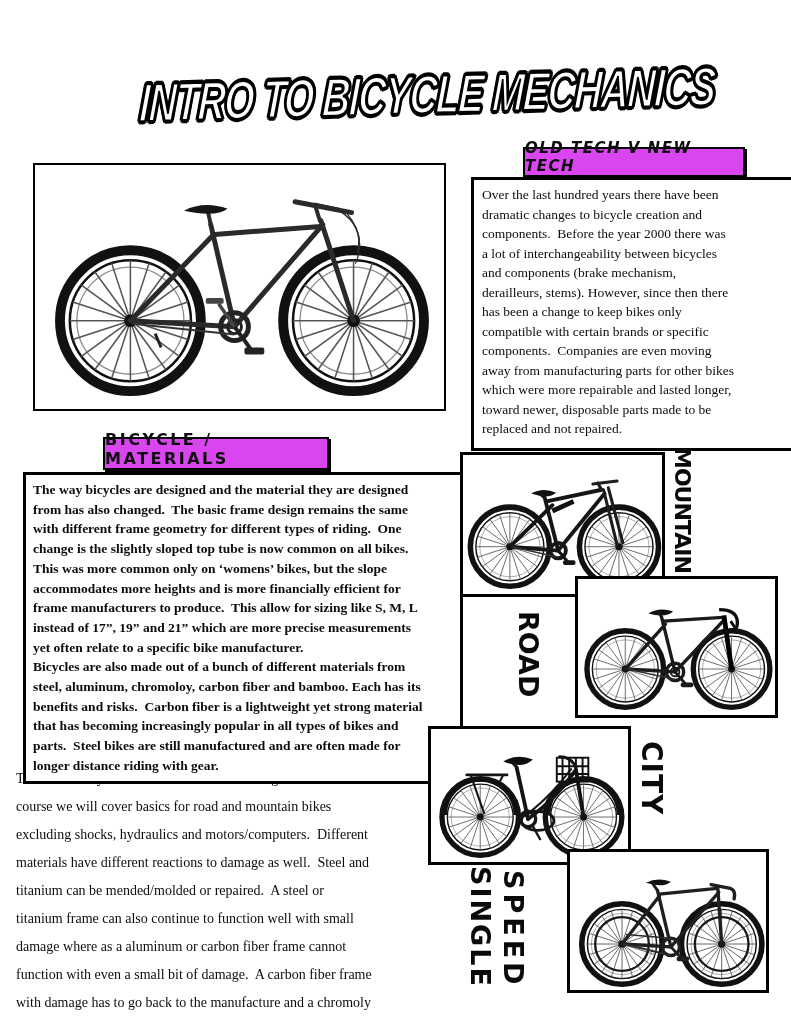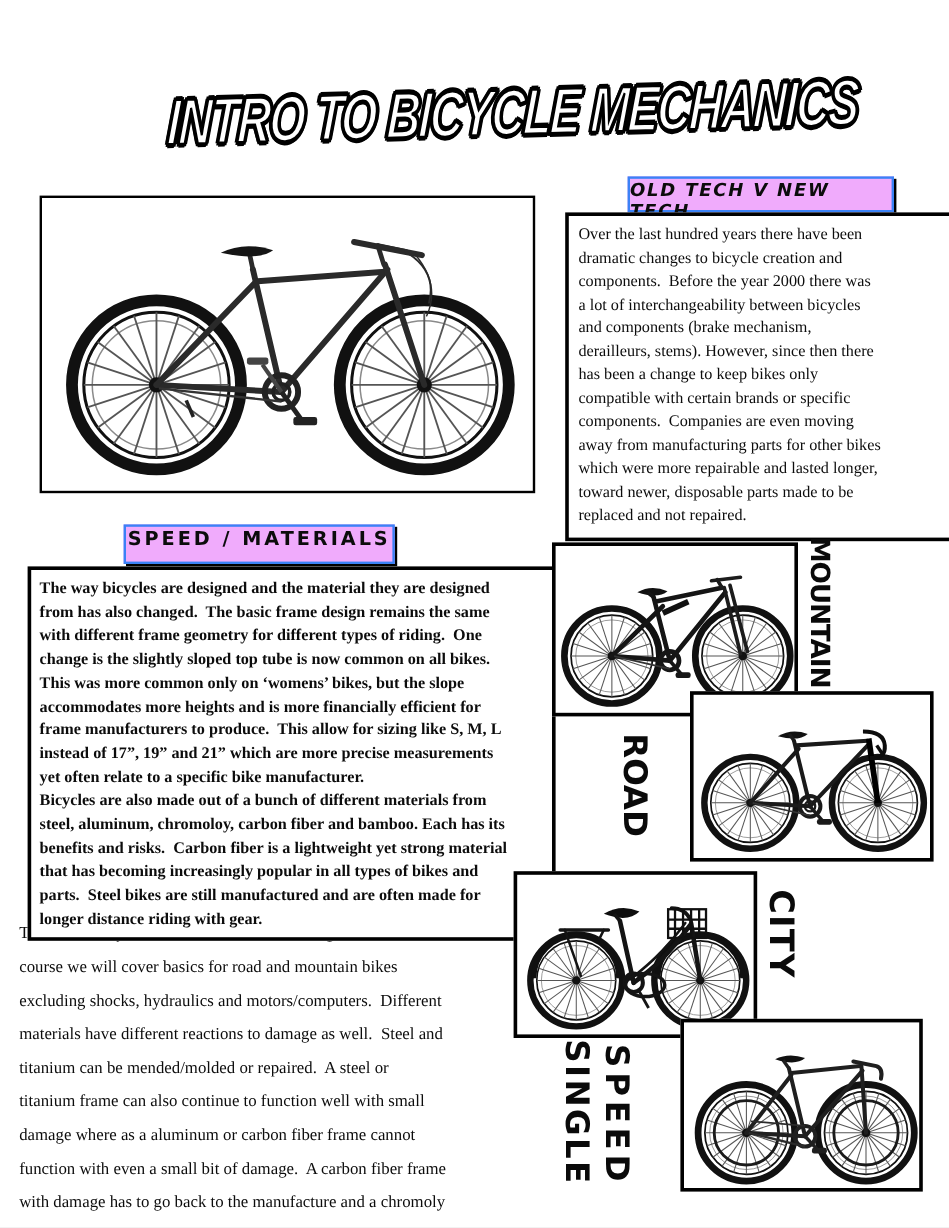--- a/index.html
+++ b/index.html
@@ -20,22 +20,22 @@
     -webkit-text-stroke:2.4px #000;
     text-shadow:-2px -2px 0 #000,2px -2px 0 #000,-2px 2px 0 #000,2px 2px 0 #000,
                 -3px 0 0 #000,3px 0 0 #000,0 -3px 0 #000,0 3px 0 #000;
     transform:scaleX(.72) rotate(-1.2deg) skewX(-5deg);
     transform-origin:center;
     white-space:nowrap;
   }
 
   
   .hbox{
-    background:#f0abfc;border:2px solid #3b82f6;box-shadow:2px 2px 0 #000;
-    display:flex;align-items:flex-start;justify-content:center;
+    background:#d946ef;border:2px solid #000000;box-shadow:2px 2px 0 #000;
+    display:flex;align-items:flex-end;justify-content:center;
     font-family:"DejaVu Sans","Liberation Sans",sans-serif;
   }
   .hbox.oldtech{left:523px;top:147px;width:218px;height:26px;
     font-size:15px;font-weight:bold;font-style:italic;letter-spacing:1.5px;}
   .hbox.frames{left:103px;top:437px;width:222px;height:29px;
     font-size:16px;letter-spacing:2.5px;font-weight:600;}
 
   
   .figbox{background:#fff;border:3px solid #000;}
   .txtbox{background:#fff;border:3px solid #000;overflow:hidden;}
@@ -142,21 +142,21 @@
 has been a change to keep bikes only
 compatible with certain brands or specific
 components.  Companies are even moving
 away from manufacturing parts for other bikes
 which were more repairable and lasted longer,
 toward newer, disposable parts made to be
 replaced and not repaired.</p>
   </div>
 
   <div class="abs hbox frames">
-    <span>SPEED / MATERIALS</span>
+    <span>BICYCLE / MATERIALS</span>
   </div>
   <div class="abs txtbox frames-box">
     <p class="prewrap">The way bicycles are designed and the material they are designed
 from has also changed.  The basic frame design remains the same
 with different frame geometry for different types of riding.  One
 change is the slightly sloped top tube is now common on all bikes.
 This was more common only on ‘womens’ bikes, but the slope
 accommodates more heights and is more financially efficient for
 frame manufacturers to produce.  This allow for sizing like S, M, L
 instead of 17”, 19” and 21” which are more precise measurements

